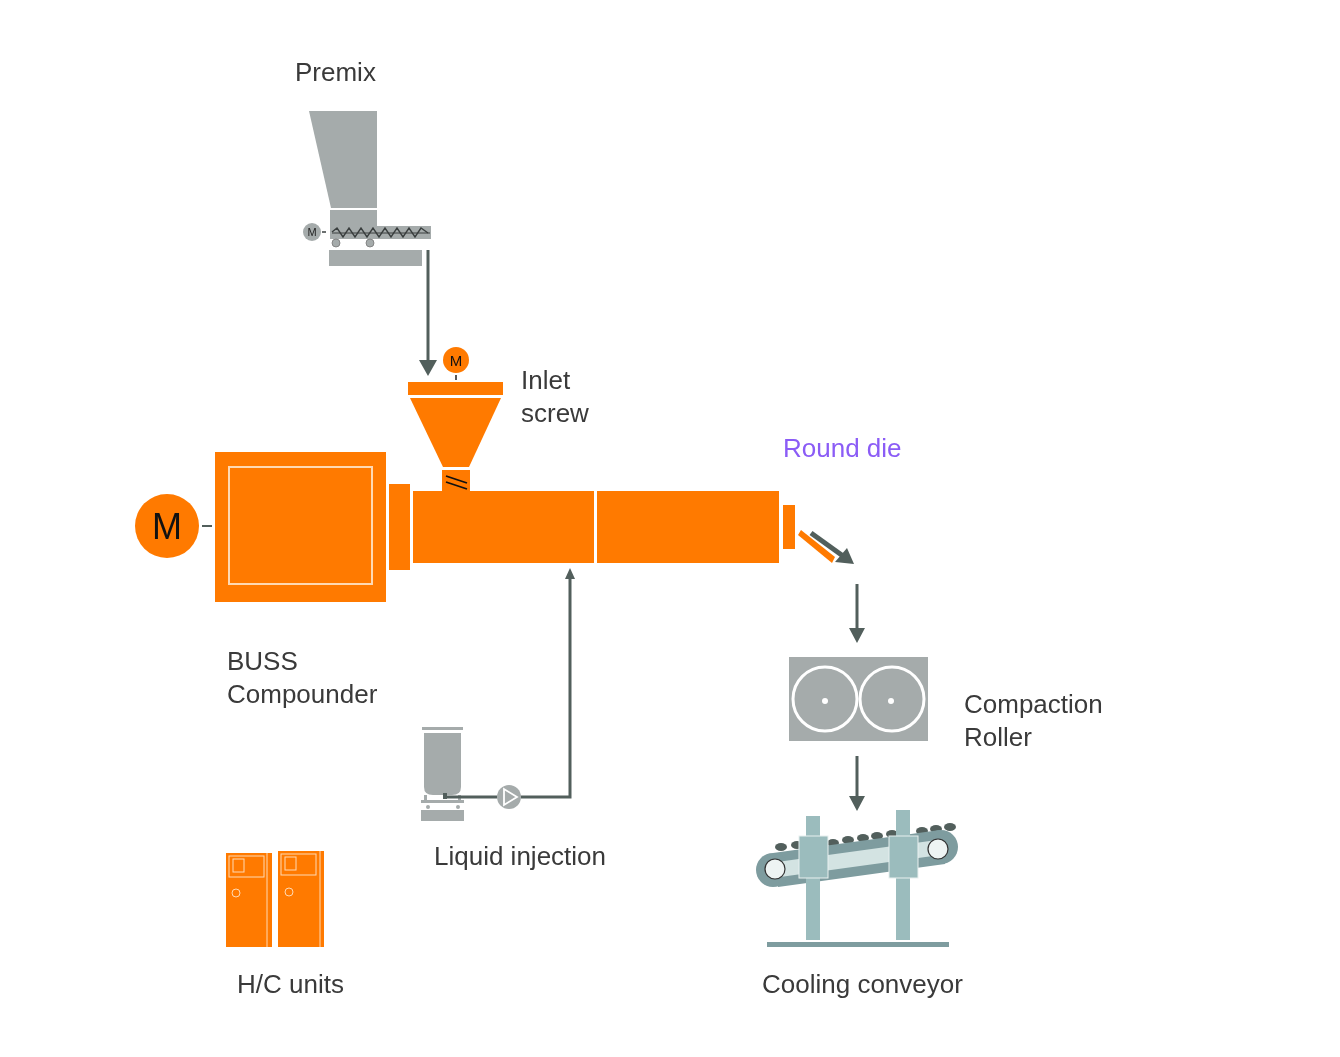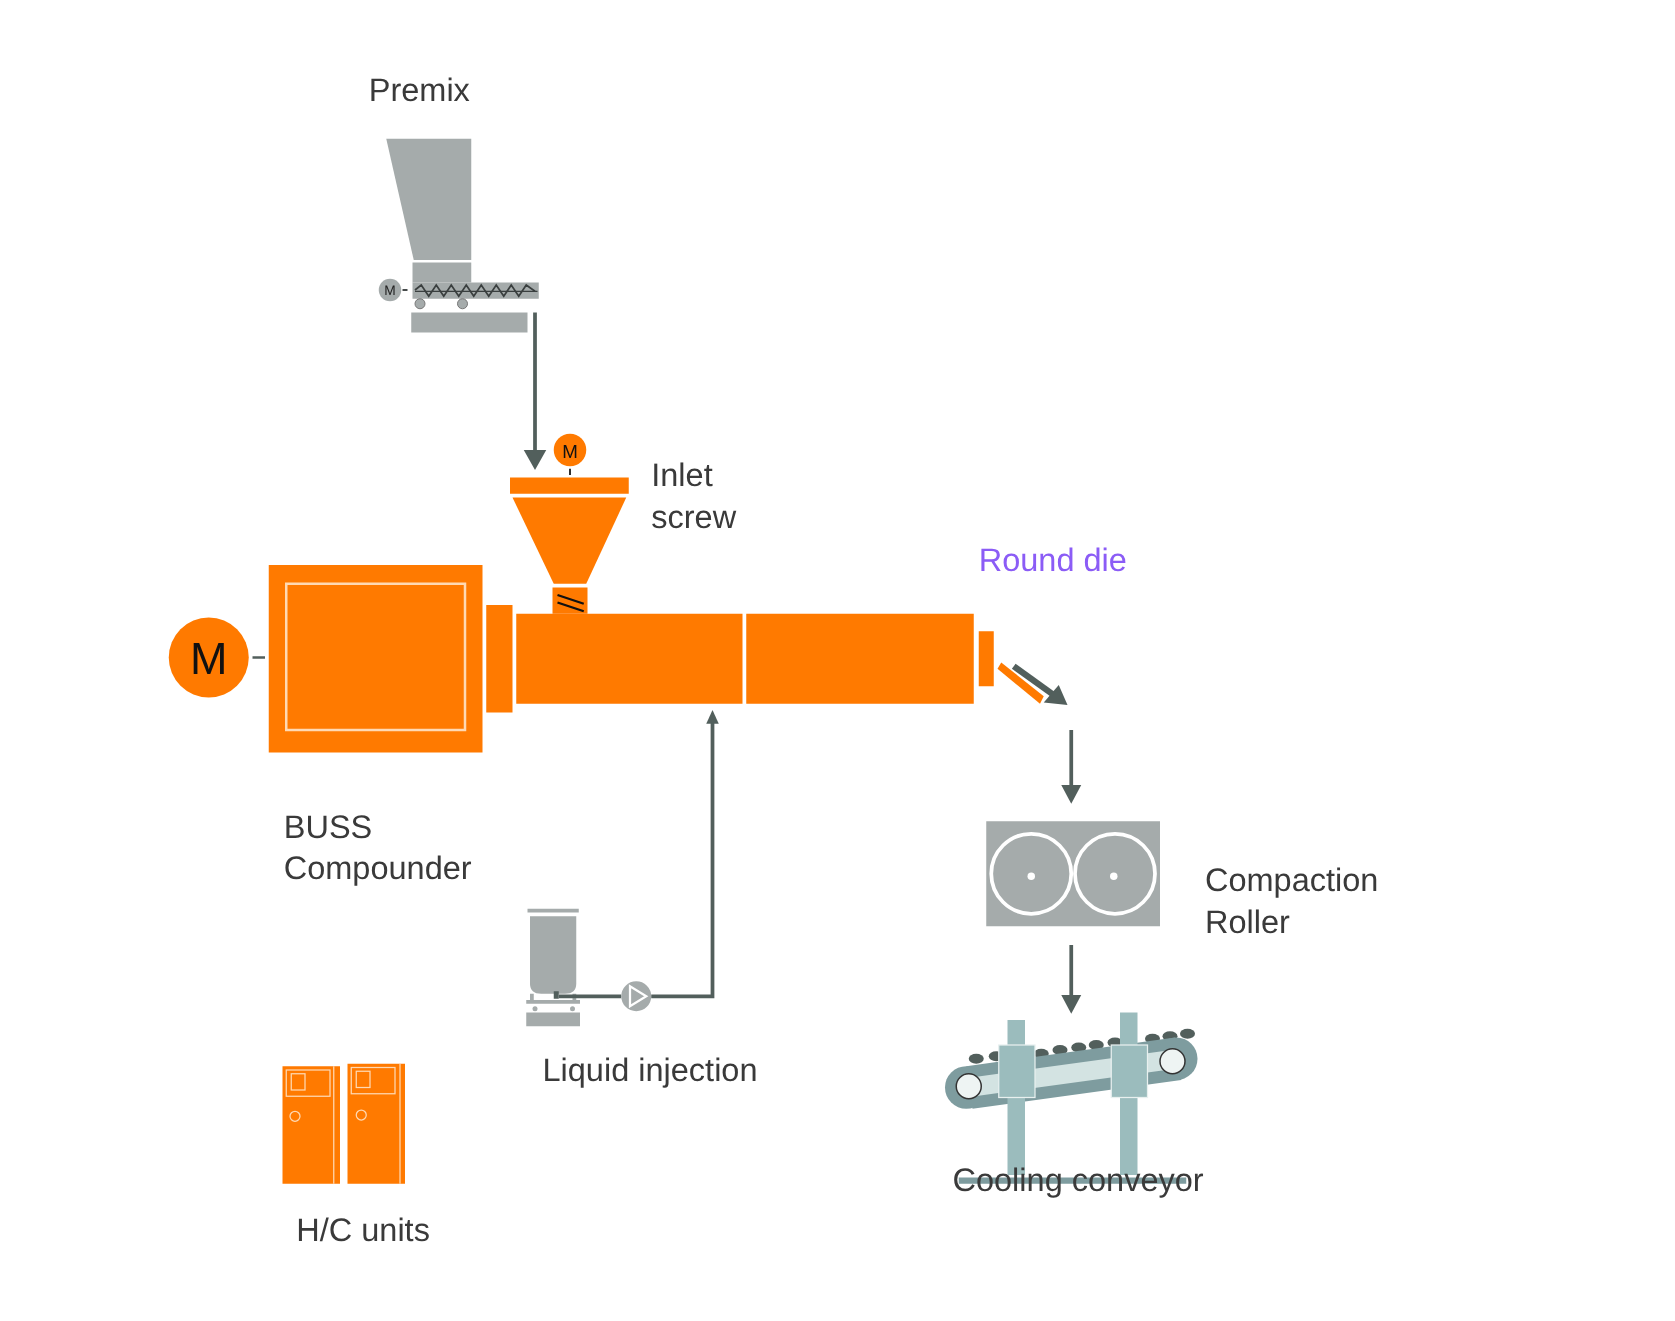--- a/index.html
+++ b/index.html
@@ -143,13 +143,13 @@
 <div class="lbl" style="left:295px; top:56px;">Premix</div>
 <div class="lbl" style="left:521px; top:364px;">Inlet
 screw</div>
 <div class="lbl dark" style="left:762px; top:432px;">Round die</div>
 <div class="lbl" style="left:227px; top:645px;">BUSS
 Compounder</div>
 <div class="lbl" style="left:964px; top:665px;margin-top:23px;">Compaction
 Roller</div>
 <div class="lbl" style="left:434px; top:840px;">Liquid injection</div>
 <div class="lbl" style="left:227px; top:968px;margin-left:10px;">H/C units</div>
-<div class="lbl" style="left:762px; top:928px;text-align:center;">Cooling conveyor</div>
+<div class="lbl" style="left:762px; top:968px;text-align:center;">Cooling conveyor</div>
 
 </body></html>

